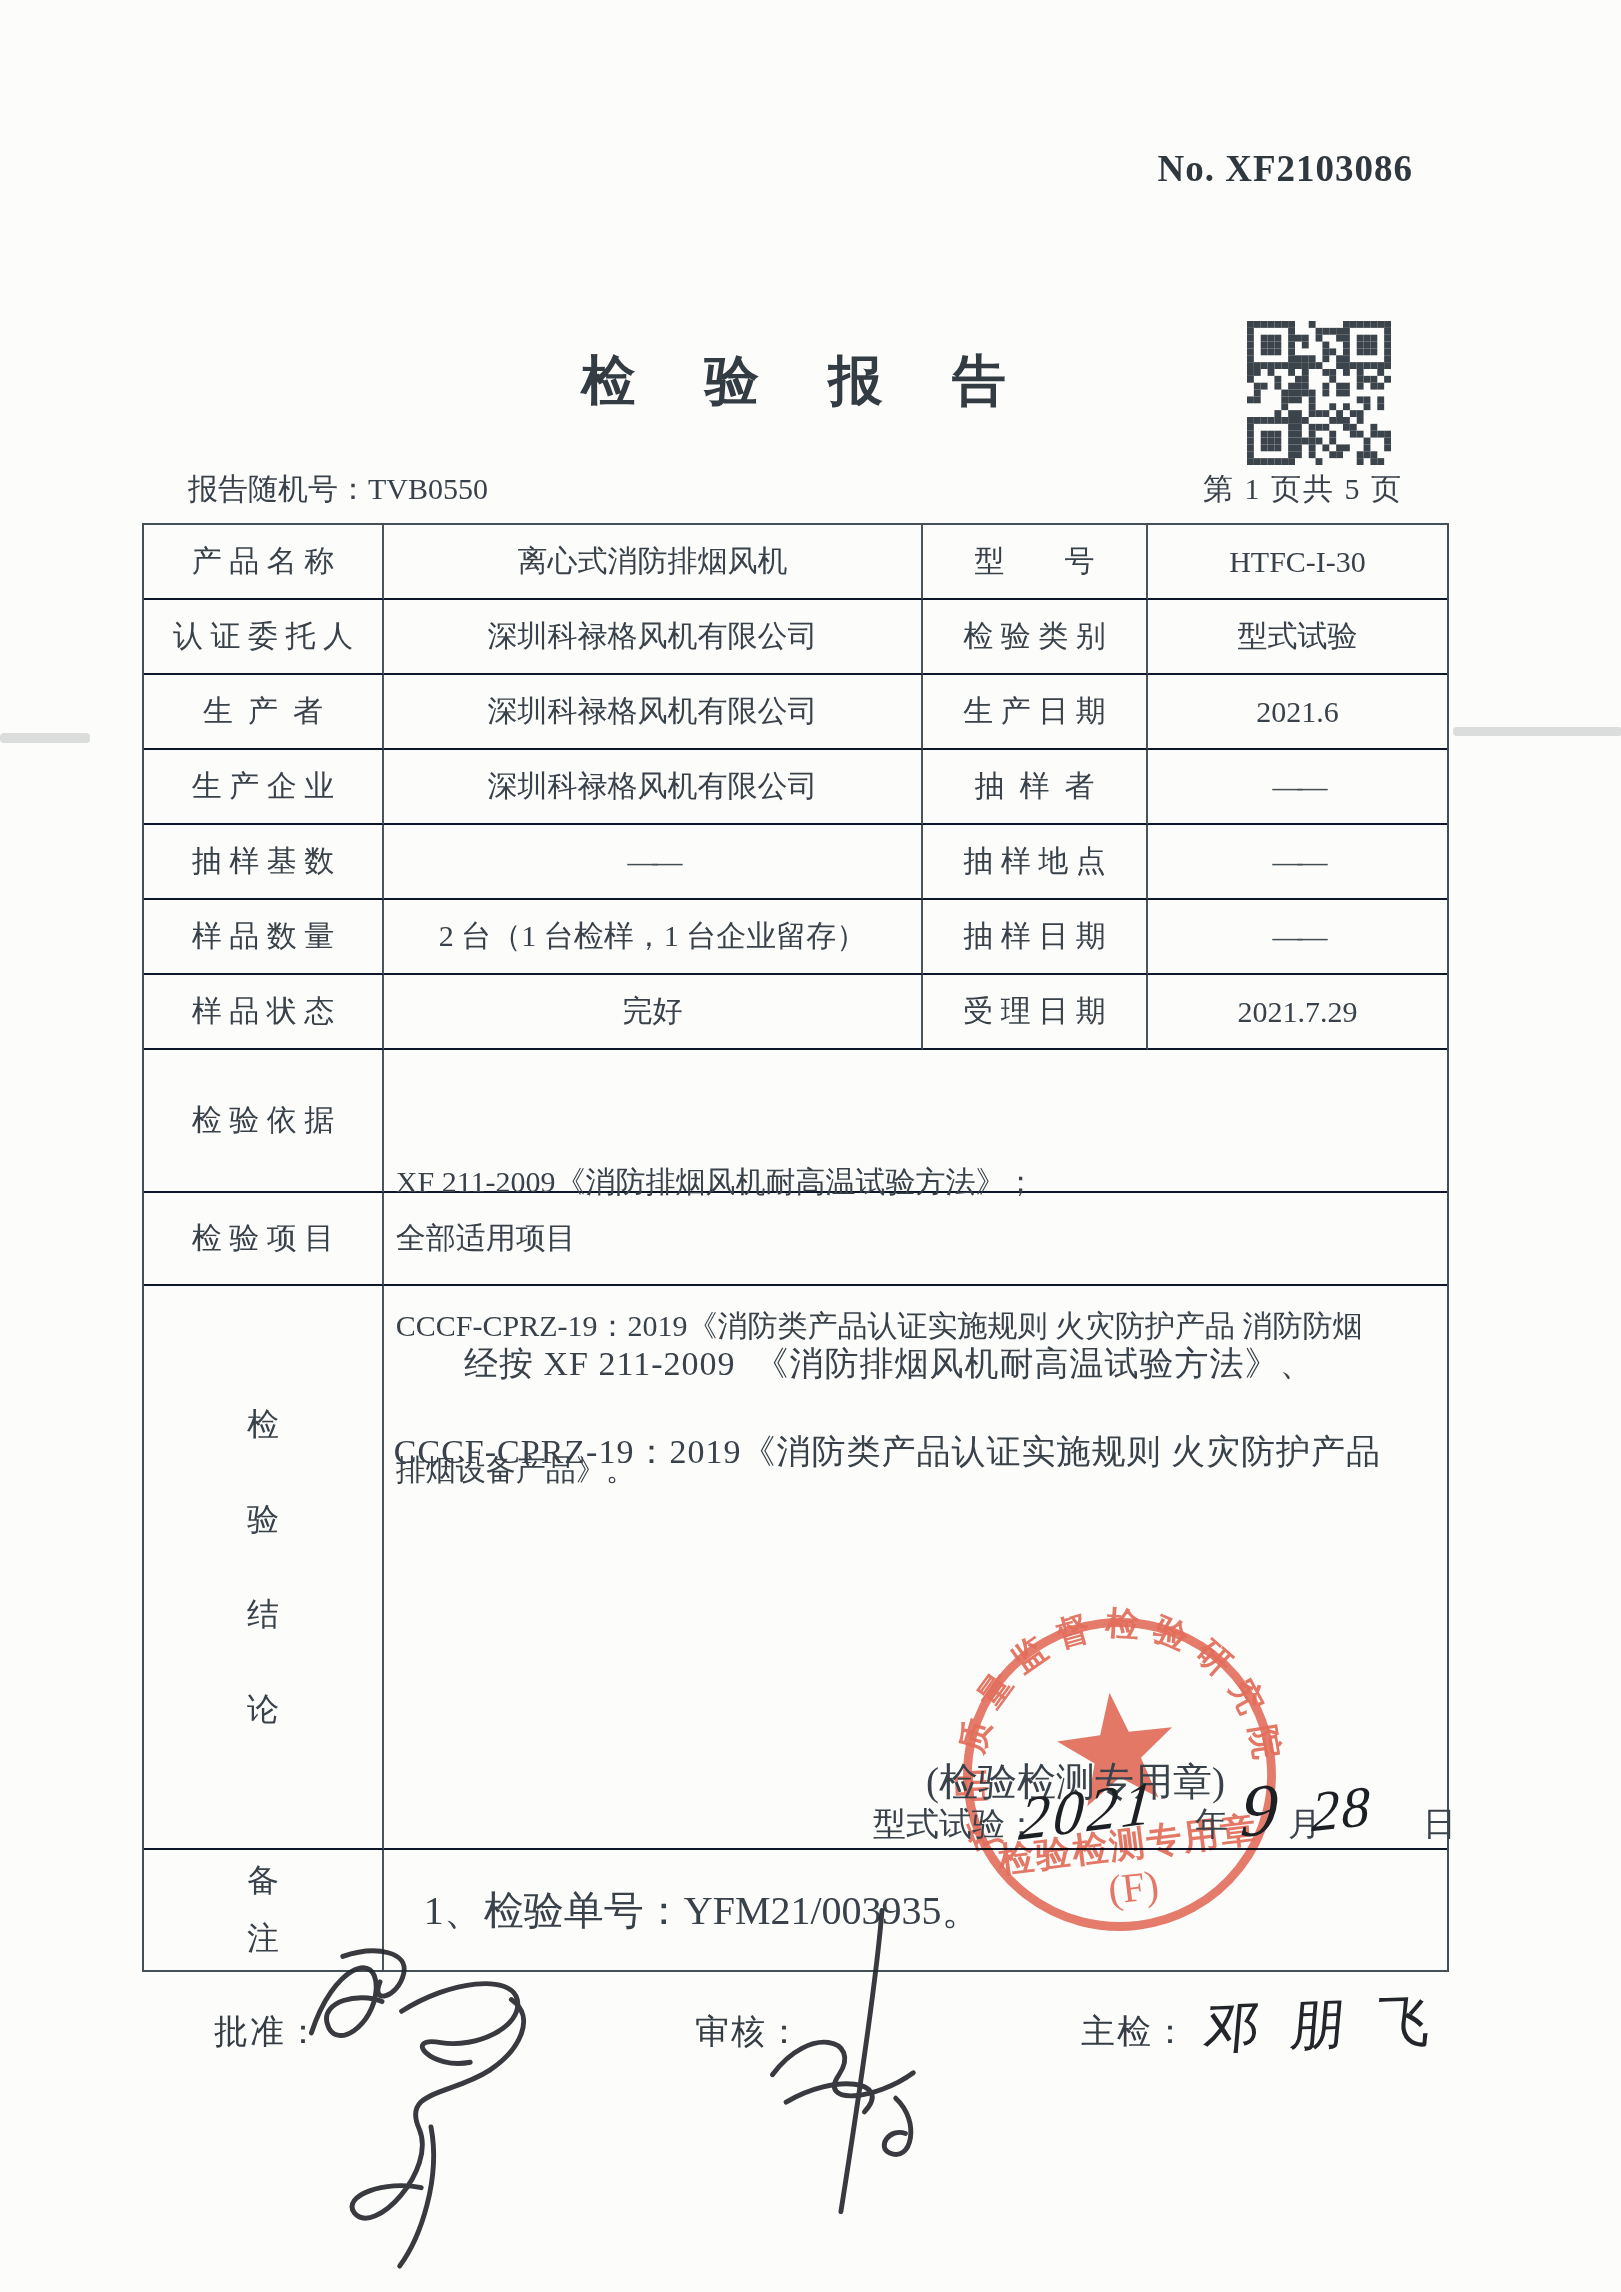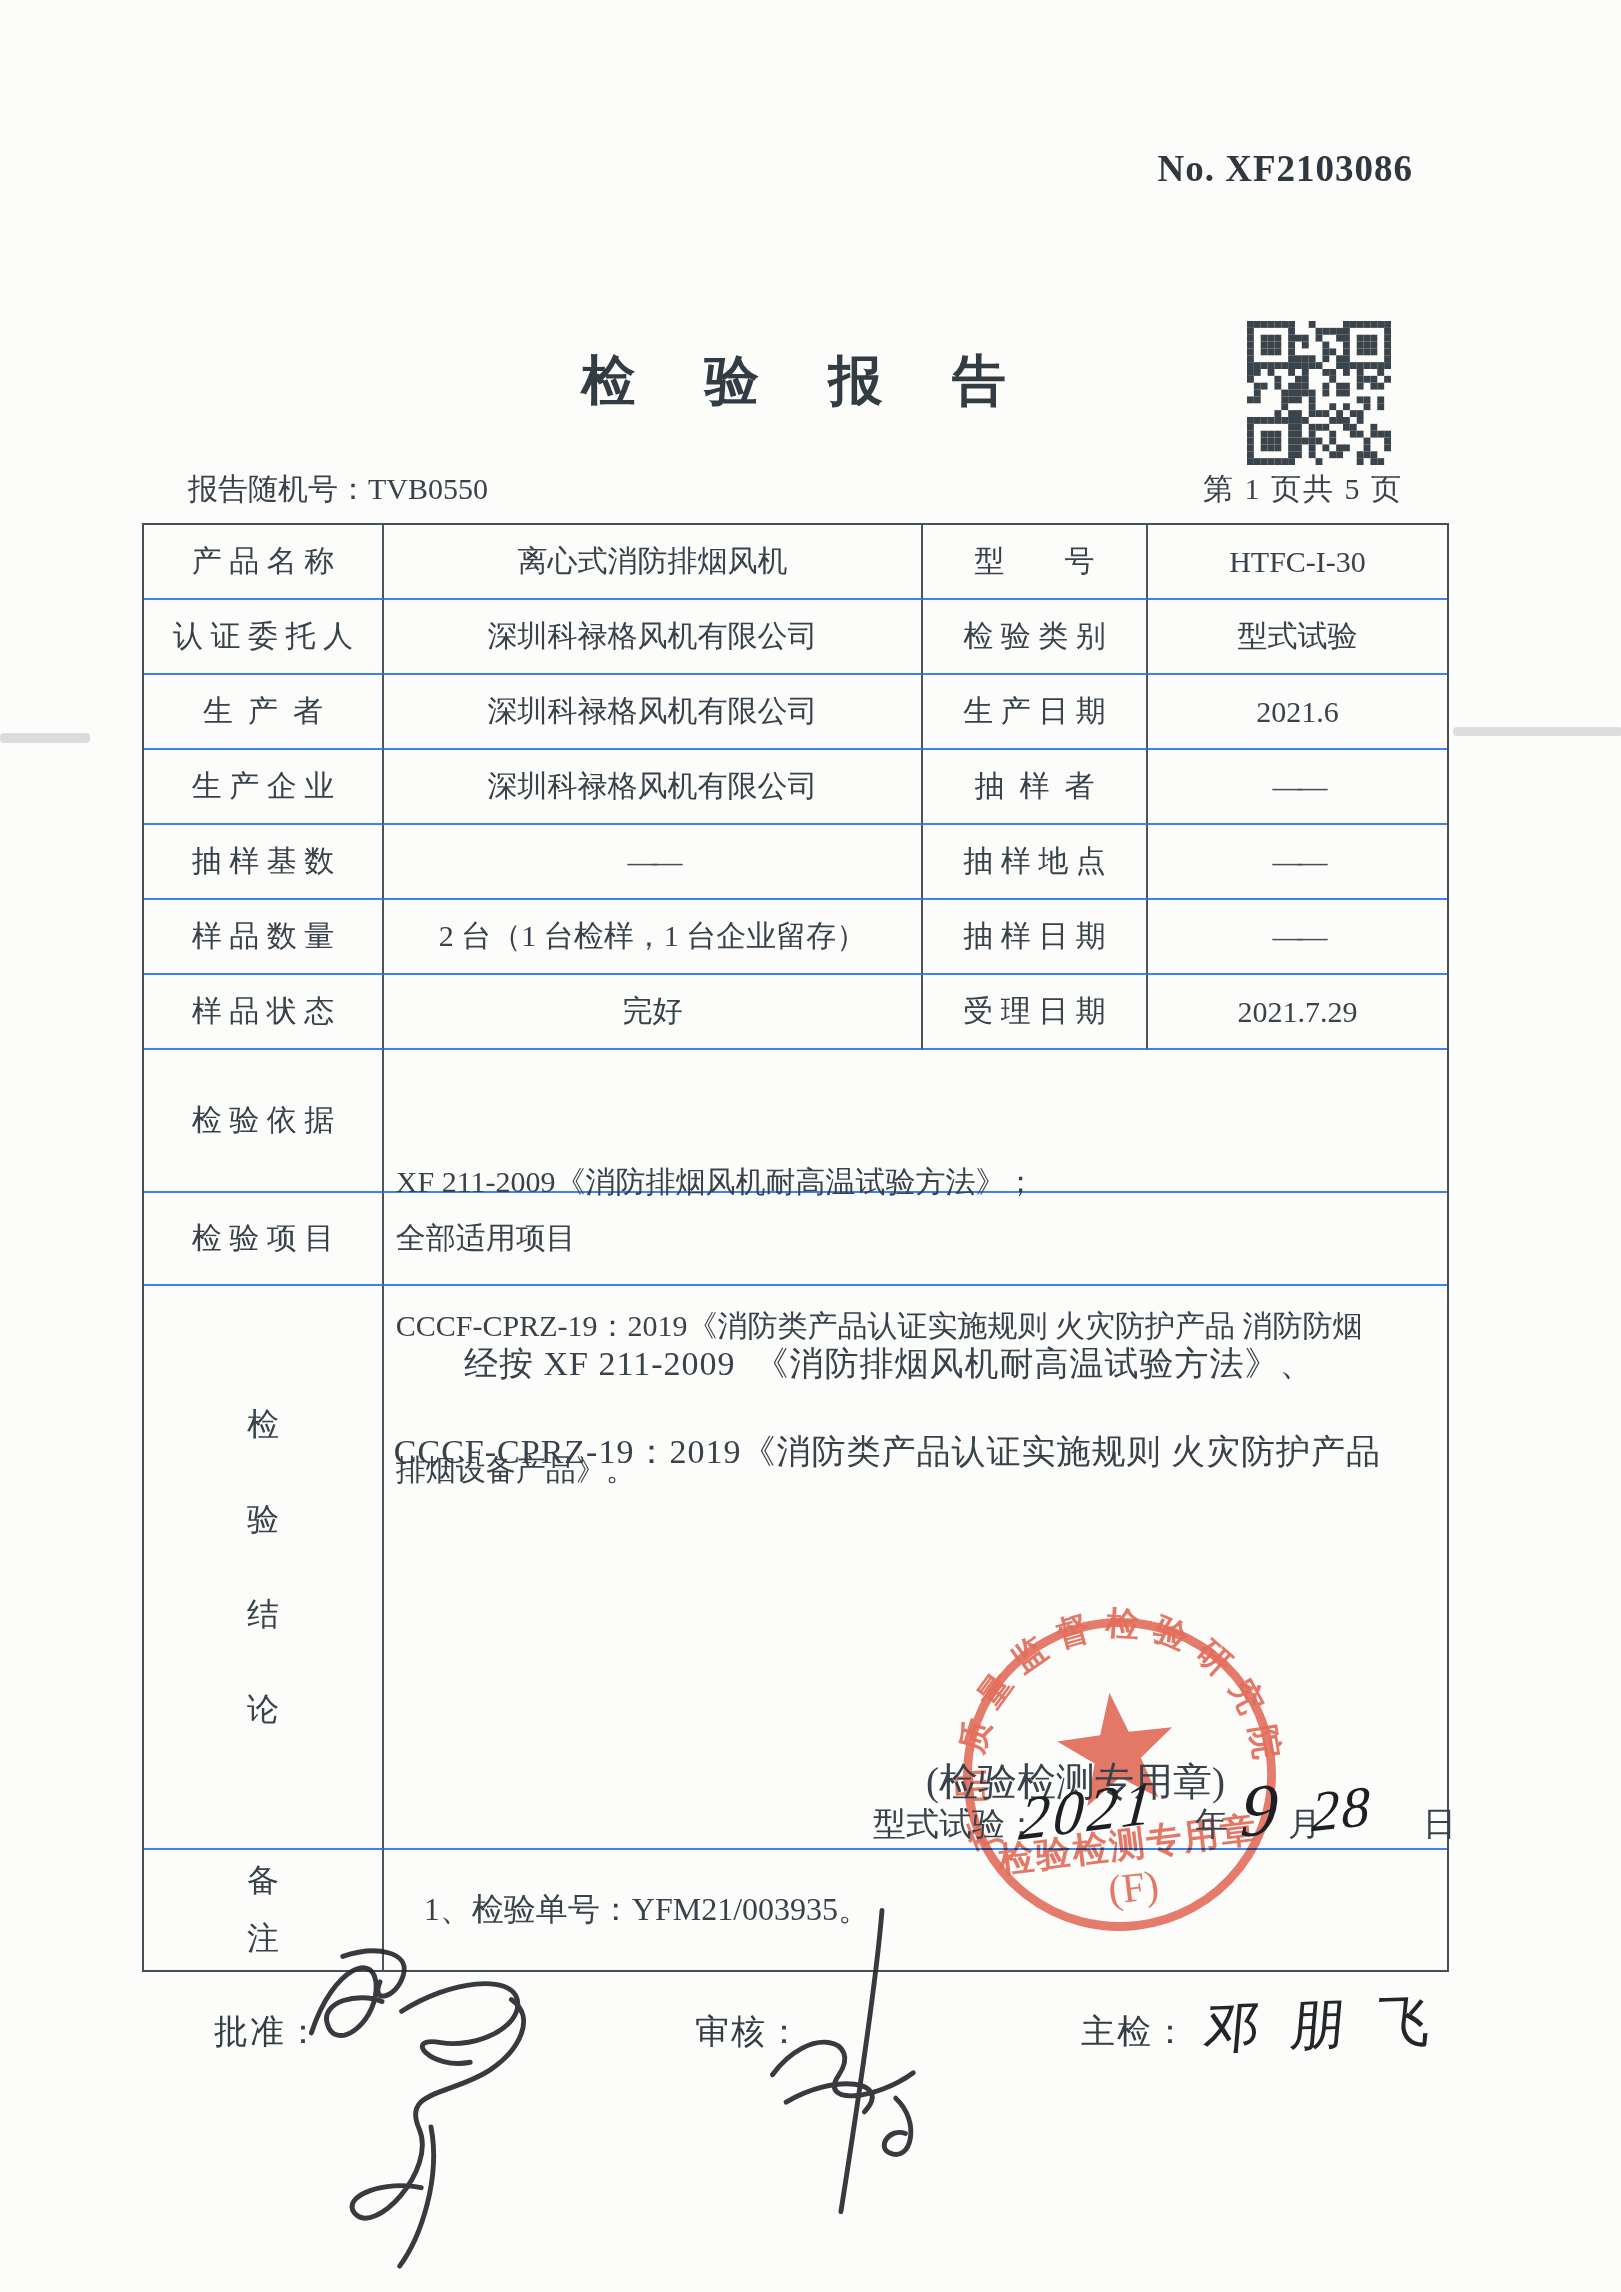--- a/index.html
+++ b/index.html
@@ -27,21 +27,21 @@
   .tbl{
     position:absolute;left:142px;top:523px;
     display:grid;
     grid-template-columns:240px 539px 225px 299px;
     grid-template-rows:repeat(7,75px) 143px 93px 564px 120px;
     border:2.9px solid #454f56;
     background:transparent;
   }
   .cell{
     border-right:2px solid #4a545b;
-    border-bottom:2px solid #3b82f6;
+    border-bottom:2px solid #0f172a;
     display:flex;align-items:center;justify-content:center;
     font-size:30px;white-space:pre;color:#39424a;
     box-sizing:border-box;
   }
   .lastcol{border-right:none;}
   .lastrow{border-bottom:none;}
   .span3{grid-column:2/5;border-right:none;}
   .leftal{justify-content:flex-start;padding-left:11.8px;}
   .dash{letter-spacing:-4.9px;color:#444e55;}
   .basis-cell{display:block;padding:11.8px 15.7px 0 11.8px;line-height:48px;font-size:30px;}
@@ -58,21 +58,21 @@
   .issue{position:absolute;font-size:33px;white-space:pre;z-index:6;}
   .iss-label{left:489px;top:516px;}
   .u-year{left:811px;top:516px;}
   .u-month{left:904px;top:516px;}
   .u-day{left:1039px;top:516px;}
   .hw{font-style:italic;color:#1c2024;z-index:7;}
   .hw-year{left:635px;top:490px;font-size:61px;transform:rotate(-7deg) skewX(-12deg);letter-spacing:3.9px;}
   .hw-month{left:857px;top:482px;font-size:74px;transform:rotate(-4deg) skewX(-8deg);}
   .hw-day{left:927px;top:490px;font-size:57px;transform:rotate(-6deg) skewX(-6deg);letter-spacing:2px;}
   .remark-cell{position:relative;}
-  .remark-text{font-size:32px;margin-left:28px;}
+  .remark-text{font-size:40px;margin-left:28px;}
   
   .stamp{left:941px;top:1596px;width:357px;height:357px;z-index:5;opacity:.85;mix-blend-mode:multiply;transform:rotate(-7deg);}
   
   .sig-label{font-size:34px;color:#343d44;letter-spacing:2px;}
   .approve-label{left:214px;top:2009px;}
   .review-label{left:679px;top:2009px;margin-left:16px;}
   .chief-label{left:1081px;top:2009px;}
   .chief-name{left:1204px;top:1988px;font-size:55px;letter-spacing:31px;color:#22262a;transform:rotate(-2deg) skewX(-7deg);white-space:pre;}
   .sigsvg{z-index:4;}
 </style>

